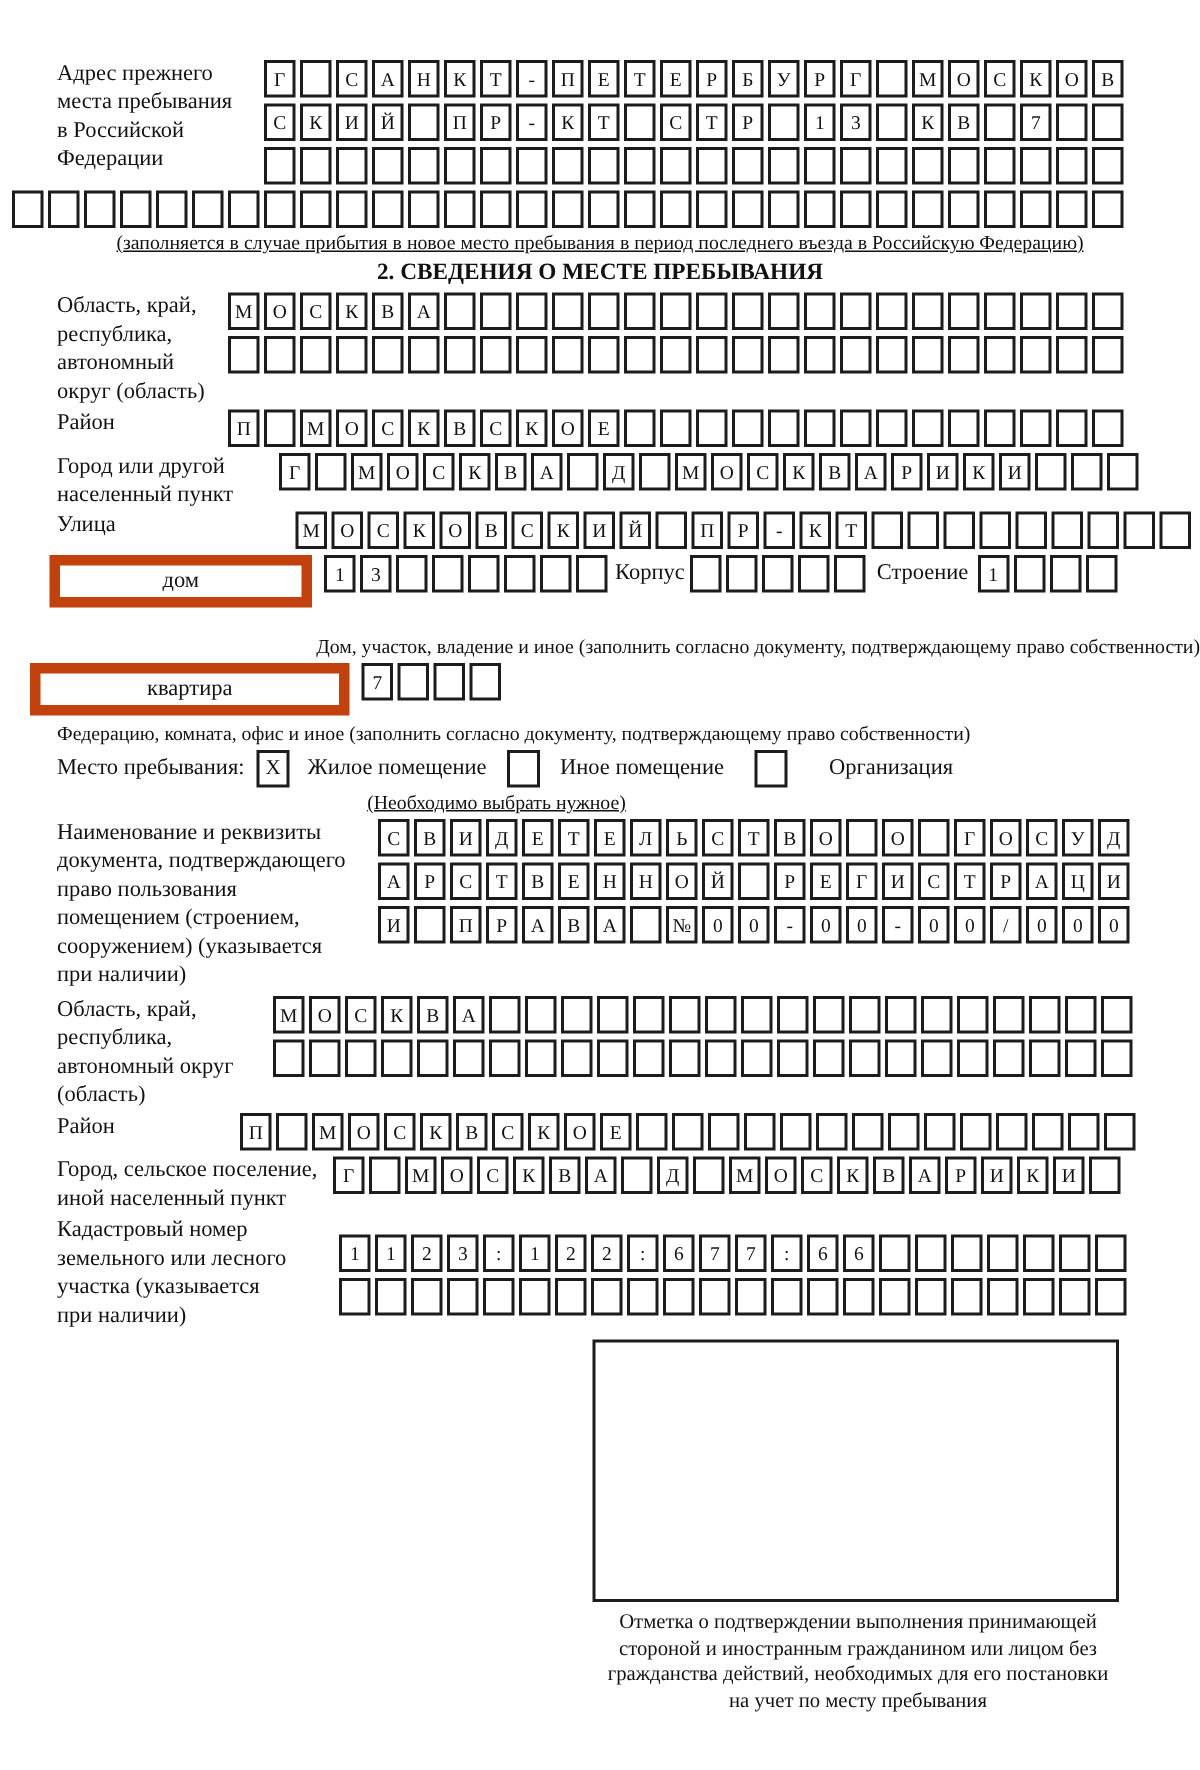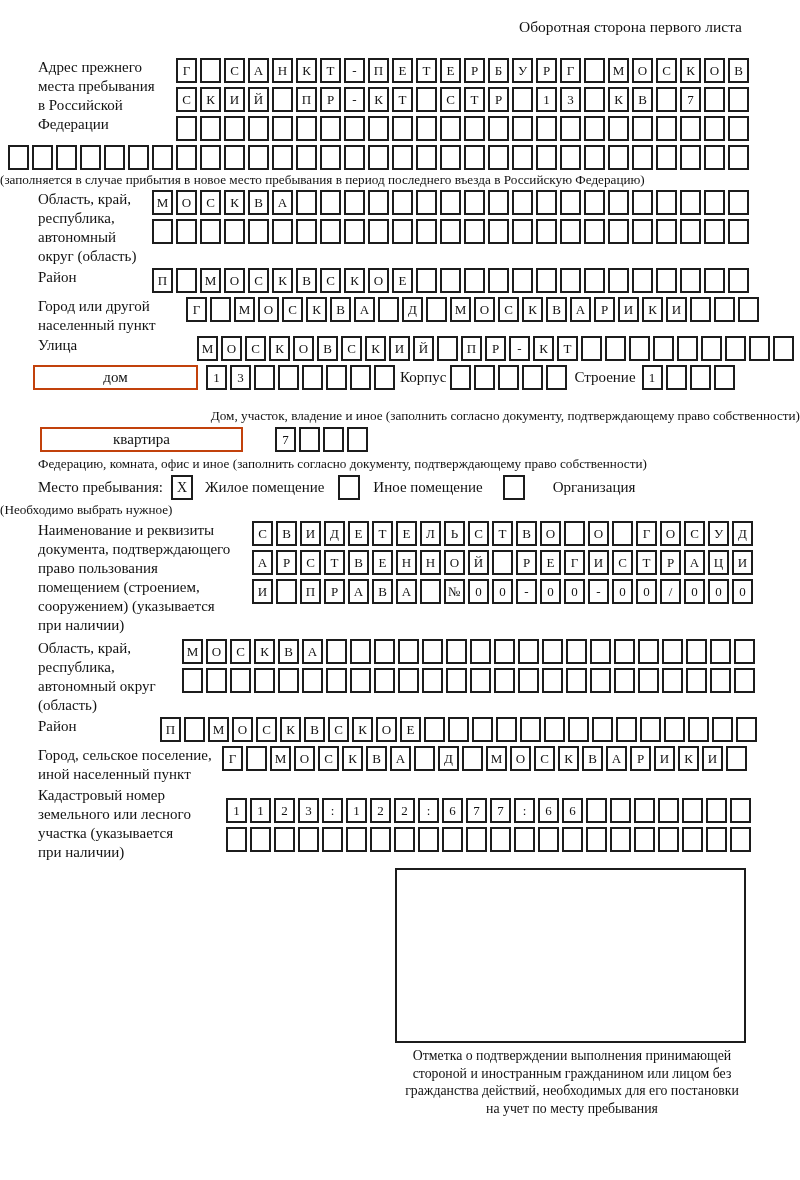--- a/index.html
+++ b/index.html
@@ -12,42 +12,41 @@
   .side-note{font-size:15.5px;text-align:right;padding-right:58px;}
   .row{display:flex;align-items:flex-start;margin-left:38px;}
   .lbl{font-size:15px;line-height:19px;white-space:pre-line;flex:none;}
   .cellcol{display:flex;flex-direction:column;}
   .cells{display:flex;margin-bottom:4px;}
   .cell{
     flex:none;width:17px;height:21px;border:2px solid #1c1c1c;margin-right:3px;
     display:flex;align-items:center;justify-content:center;
     font-size:13px;line-height:13px;
   }
-  .caption{font-size:13.2px;margin:1px 0 2px 0;white-space:pre-line;line-height:17px;}
+  .caption{font-size:13.2px;text-align:center;margin:1px 0 2px 0;white-space:pre-line;line-height:17px;text-decoration:underline;}
   .left-caption{font-size:13.2px;margin:0 0 3px 38px;line-height:17px;}
   .sec-title{font-size:15.5px;font-weight:bold;text-align:center;margin:3px 0 4px 0;}
   .wbox{
-    flex:none;height:21px;border:2px solid #c2410c;display:flex;align-items:center;
+    flex:none;height:21px;border:7px solid #c2410c;display:flex;align-items:center;
     justify-content:center;font-size:15px;margin-right:8px;
   }
   .inline-lbl{font-size:15px;line-height:25px;flex:none;}
   .chk{
     flex:none;width:18px;height:21px;border:2px solid #1c1c1c;display:flex;
     align-items:center;justify-content:center;font-size:14px;
   }
   .stamp-box{margin:6px 0 0 395px;width:347px;height:171px;border:2px solid #1c1c1c;}
   .stamp-caption{margin:4px 0 0 376px;width:392px;font-size:13.8px;line-height:17.5px;text-align:center;white-space:pre-line;}
   .mb0{margin-bottom:0;}
 </style>
 </head>
 <body>
 
 <div class="page">
 
-  <div class="side-note">Оборотная сторона первого листа</div>
 
   <div class="row" style="margin-top:22px;">
     <div class="lbl" style="width:138px;">Адрес прежнего
 места пребывания
 в Российской
 Федерации</div>
     <div class="cellcol">
       <div class="cells">
           <div class="cell">Г</div>
           <div class="cell"></div>
@@ -158,20 +157,21 @@
         <div class="cell"></div>
         <div class="cell"></div>
         <div class="cell"></div>
         <div class="cell"></div>
         <div class="cell"></div>
         <div class="cell"></div>
       </div>
   </div>
   <div class="caption">(заполняется в случае прибытия в новое место пребывания в период последнего въезда в Российскую Федерацию)</div>
 
+  <div class="sec-title">2. СВЕДЕНИЯ О МЕСТЕ ПРЕБЫВАНИЯ</div>
 
   <div class="row">
     <div class="lbl" style="width:114px;">Область, край,
 республика,
 автономный
 округ (область)</div>
     <div class="cellcol">
       <div class="cells">
           <div class="cell">М</div>
           <div class="cell">О</div>
@@ -345,21 +345,21 @@
     <div class="inline-lbl" style="margin:0 6px 0 4px;">Строение</div>
     <div class="cells mb0">
         <div class="cell">1</div>
         <div class="cell"></div>
         <div class="cell"></div>
         <div class="cell"></div>
       </div>
   </div>
   <div class="left-caption" style="margin-top:17px;text-align:right;">Дом, участок, владение и иное (заполнить согласно документу, подтверждающему право собственности)</div>
 
-  <div class="row" style="margin-left:40px;margin-top:2px;gap:24px;">
+  <div class="row" style="margin-left:20px;margin-top:2px;">
     <div class="wbox" style="width:199px;">квартира</div>
     <div class="cells mb0">
         <div class="cell">7</div>
         <div class="cell"></div>
         <div class="cell"></div>
         <div class="cell"></div>
       </div>
   </div>
   <div class="left-caption" style="margin-top:3px;">Федерацию, комната, офис и иное (заполнить согласно документу, подтверждающему право собственности)</div>
 

